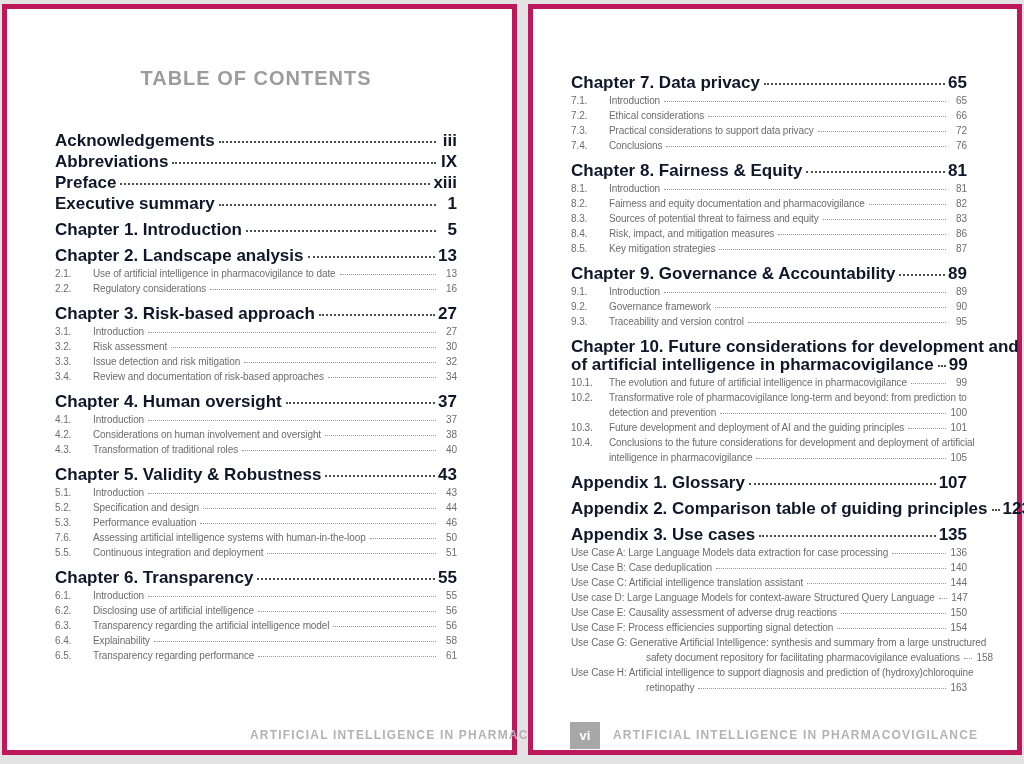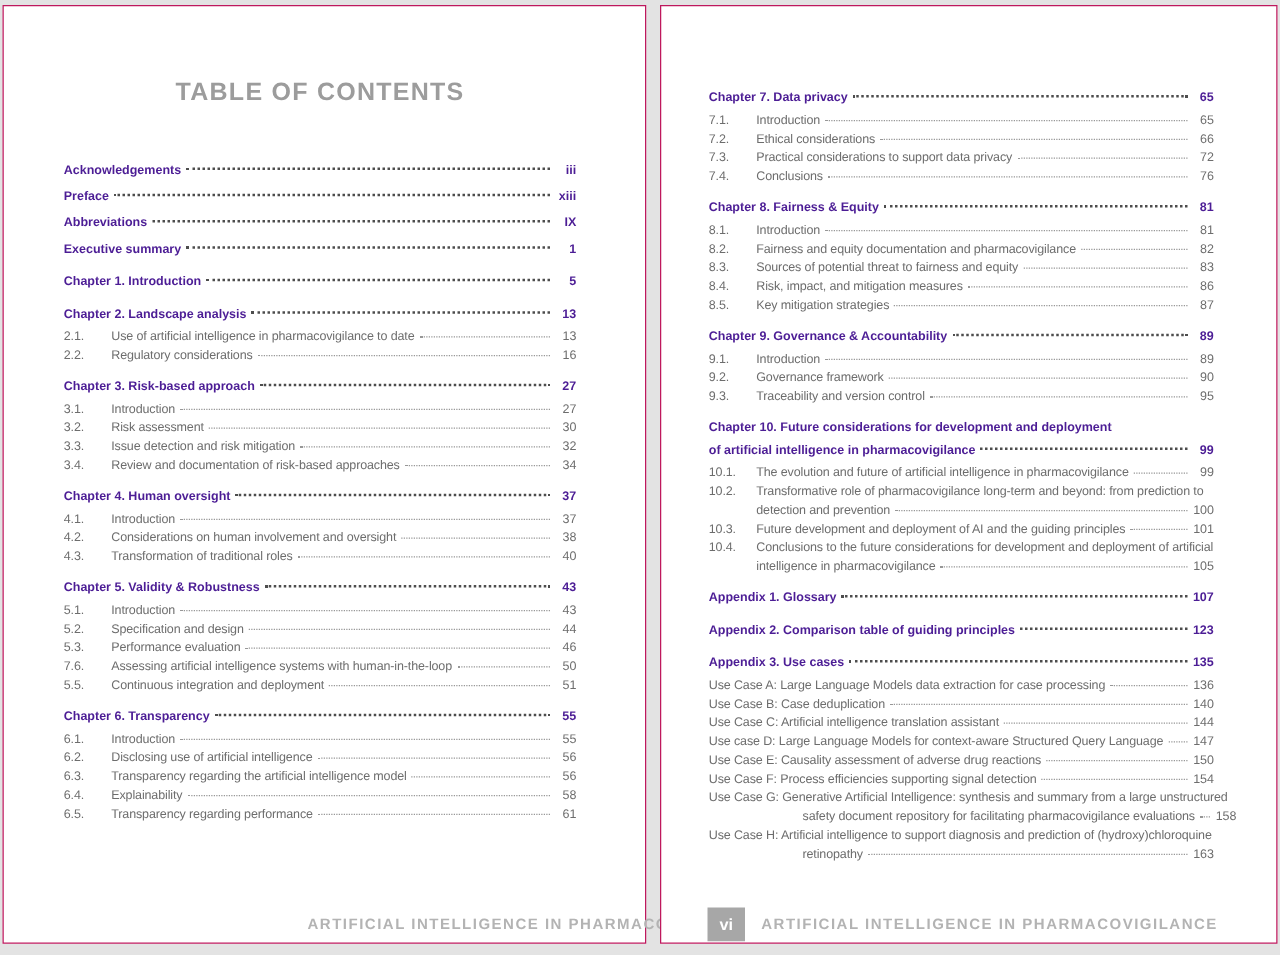--- a/index.html
+++ b/index.html
@@ -6,41 +6,41 @@
   html,body { margin:0; padding:0; }
   body {
     width:1024px; height:764px;
     background:#e3e3e3;
     font-family:"Liberation Sans", sans-serif;
     position:relative; overflow:hidden;
   }
   .page {
     position:absolute; top:4px; height:751px;
     background:#ffffff;
-    border:1px solid #be185d;
+    border:5px solid #be185d;
   }
   #left-page  { left:2px;   width:515px; }
   #right-page { left:528px; width:494px; }
 
   .content { position:absolute; top:56px; }
   #left-page  .content { left:48px; right:55px; }
   #right-page .content { left:38px; right:50px; }
 
   .toc-title {
     font-size:20px; font-weight:bold; letter-spacing:1px;
     color:#9c9c9c; text-align:center;
     line-height:26px; margin-bottom:42px;
     white-space:nowrap;
   }
 
   .row { display:flex; align-items:baseline; }
   .row .label { white-space:nowrap; }
 
   .row.front, .row.chapter {
-    font-size:10px; font-weight:bold; color:#4c1d95;
+    font-size:17px; font-weight:bold; color:#0f172a;
     line-height:16px;
   }
   .row.front   { margin-top:5px; }
   .row.front:first-child { margin-top:12px; }
   .row.chapter { margin-top:10px; margin-bottom:2px; }
   .row.chapter.cont { margin-top:0; }
 
   .row.sub, .row.usecase {
     font-size:10px; color:#6d6d6d; letter-spacing:-0.1px;
     line-height:15px;
@@ -85,28 +85,28 @@
 <div class="page" id="left-page">
   <div class="content">
     <div class="toc-title">TABLE OF CONTENTS</div>
     <div id="left-entries">
         <div class="row front">
           <span class="label">Acknowledgements</span>
           <span class="dots"></span>
           <span class="page-num">iii</span>
         </div>
         <div class="row front">
+          <span class="label">Abbreviations</span>
+          <span class="dots"></span>
+          <span class="page-num">IX</span>
+        </div>
+        <div class="row front">
           <span class="label">Preface</span>
           <span class="dots"></span>
           <span class="page-num">xiii</span>
-        </div>
-        <div class="row front">
-          <span class="label">Abbreviations</span>
-          <span class="dots"></span>
-          <span class="page-num">IX</span>
         </div>
         <div class="row front">
           <span class="label">Executive summary</span>
           <span class="dots"></span>
           <span class="page-num">1</span>
         </div>
         <div class="row chapter">
           <span class="label">Chapter 1. Introduction</span>
           <span class="dots"></span>
           <span class="page-num">5</span>

